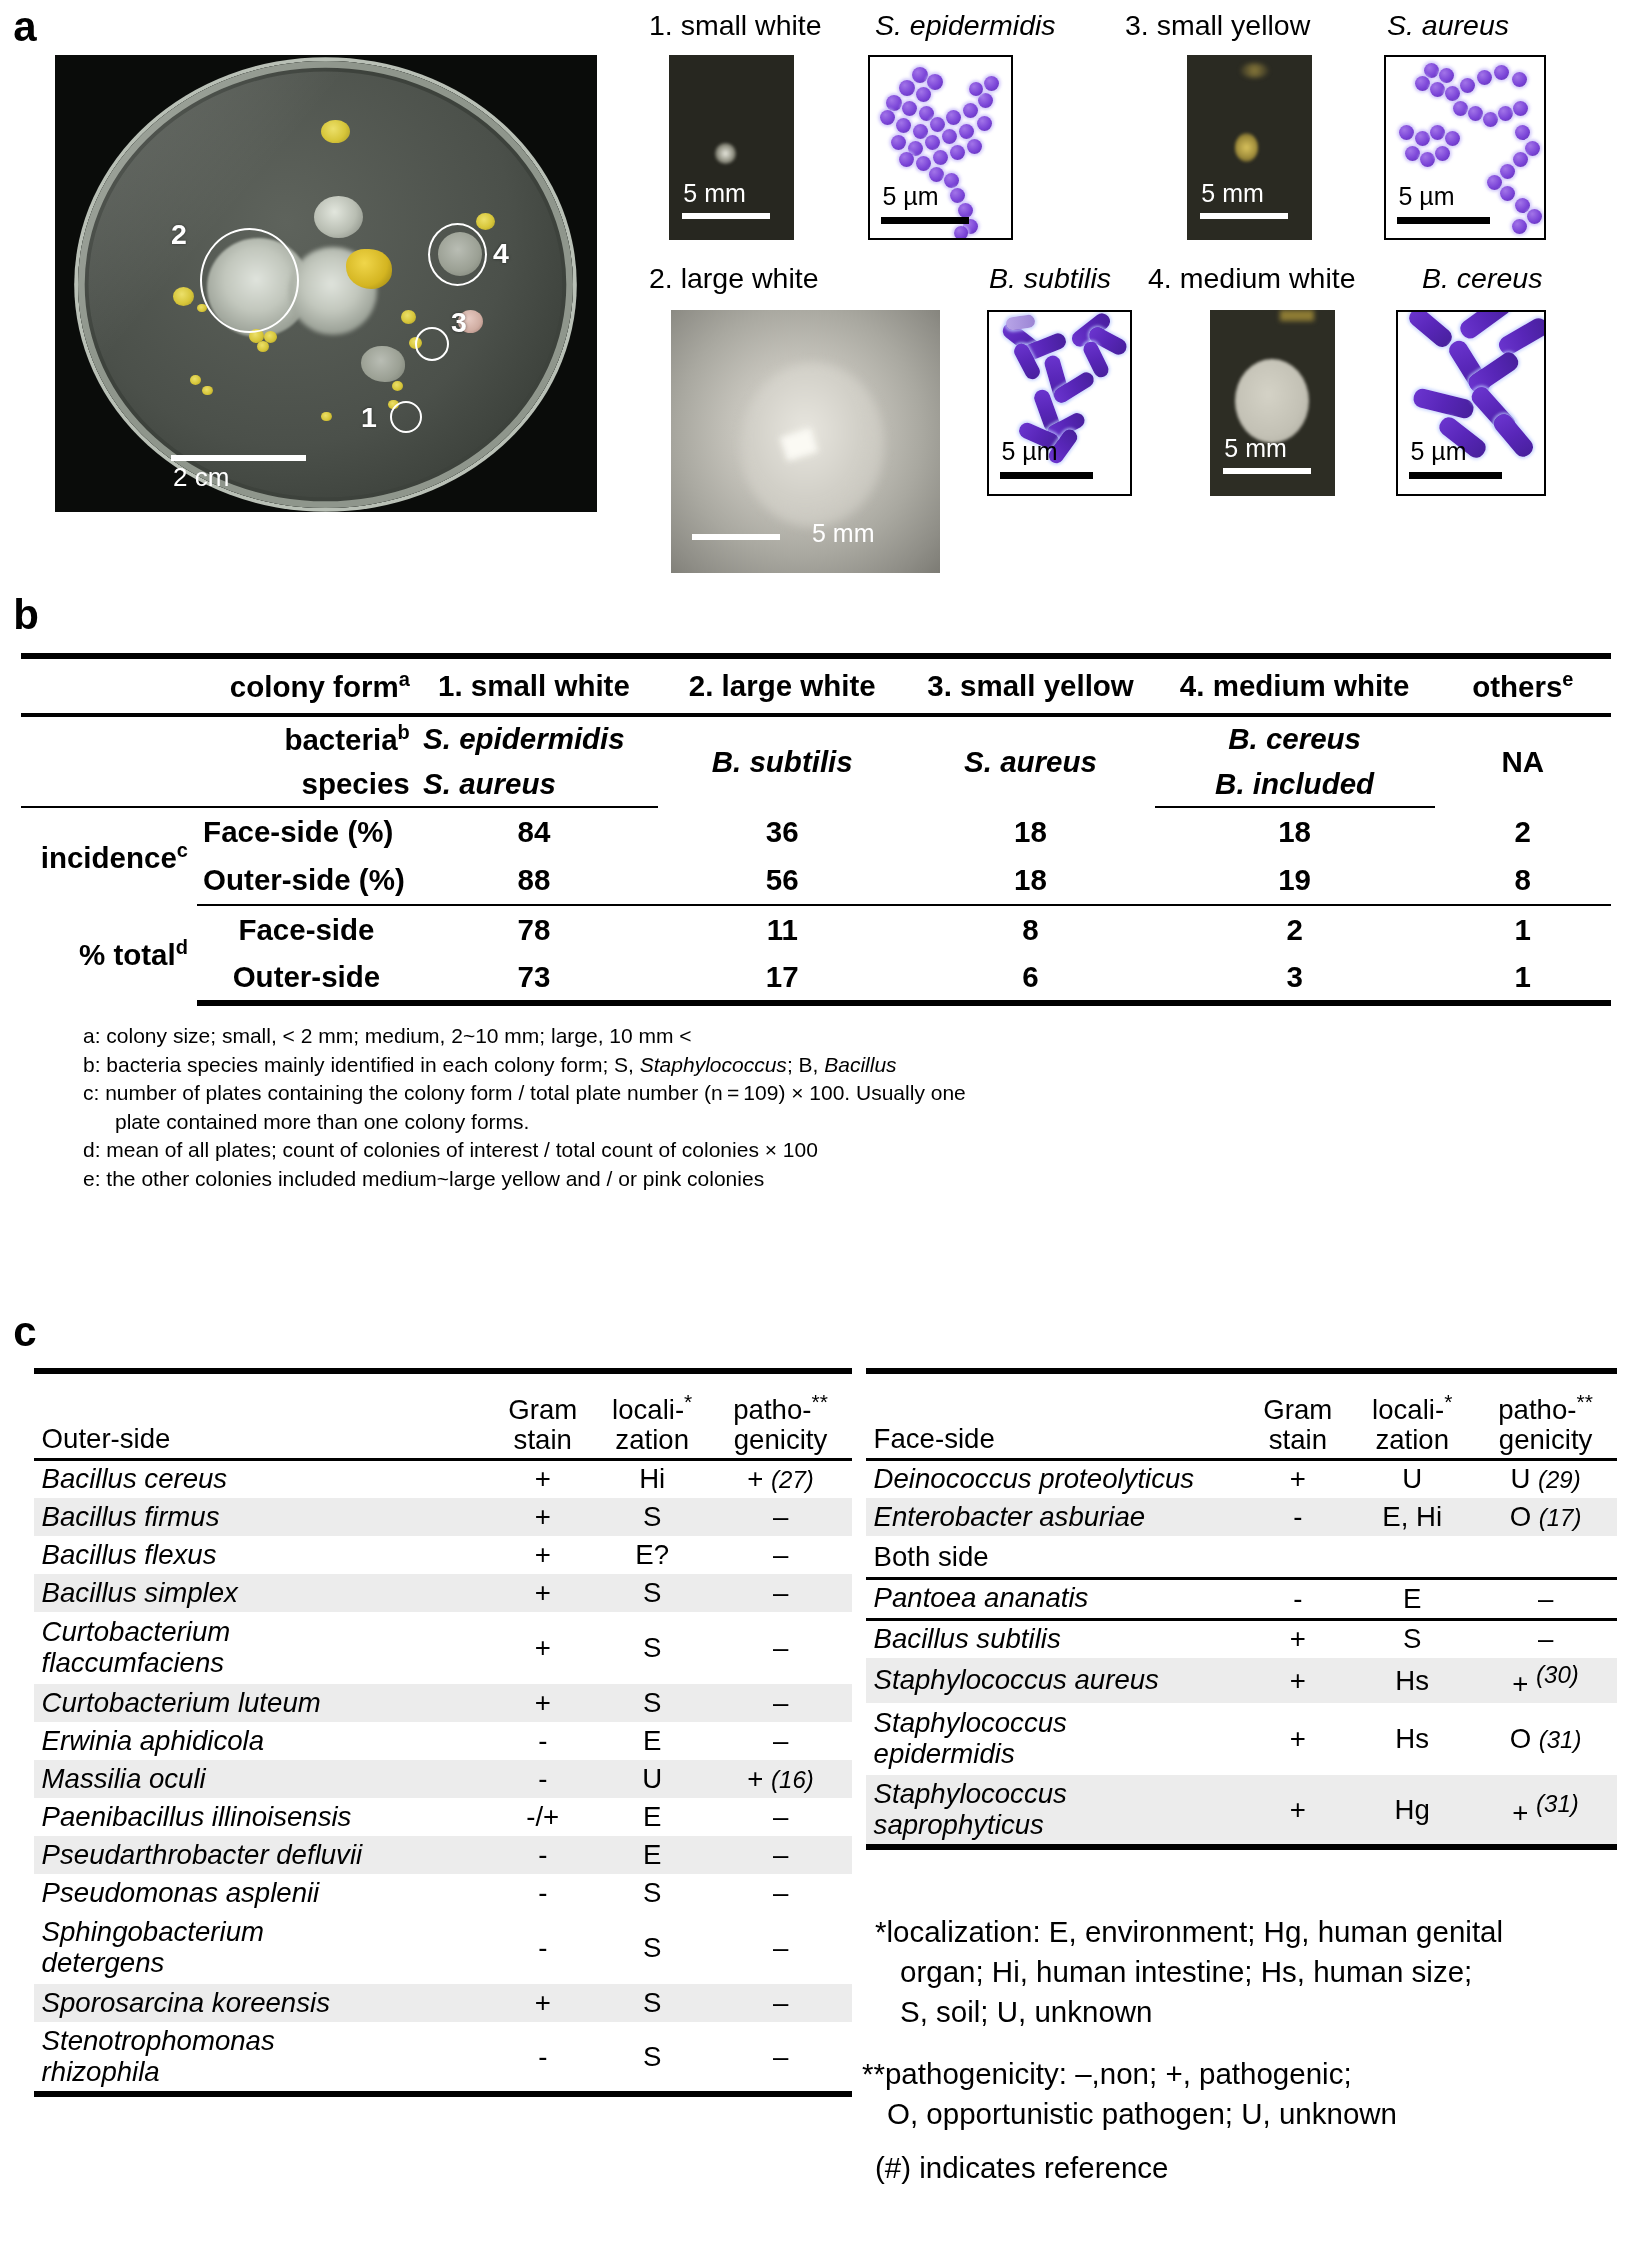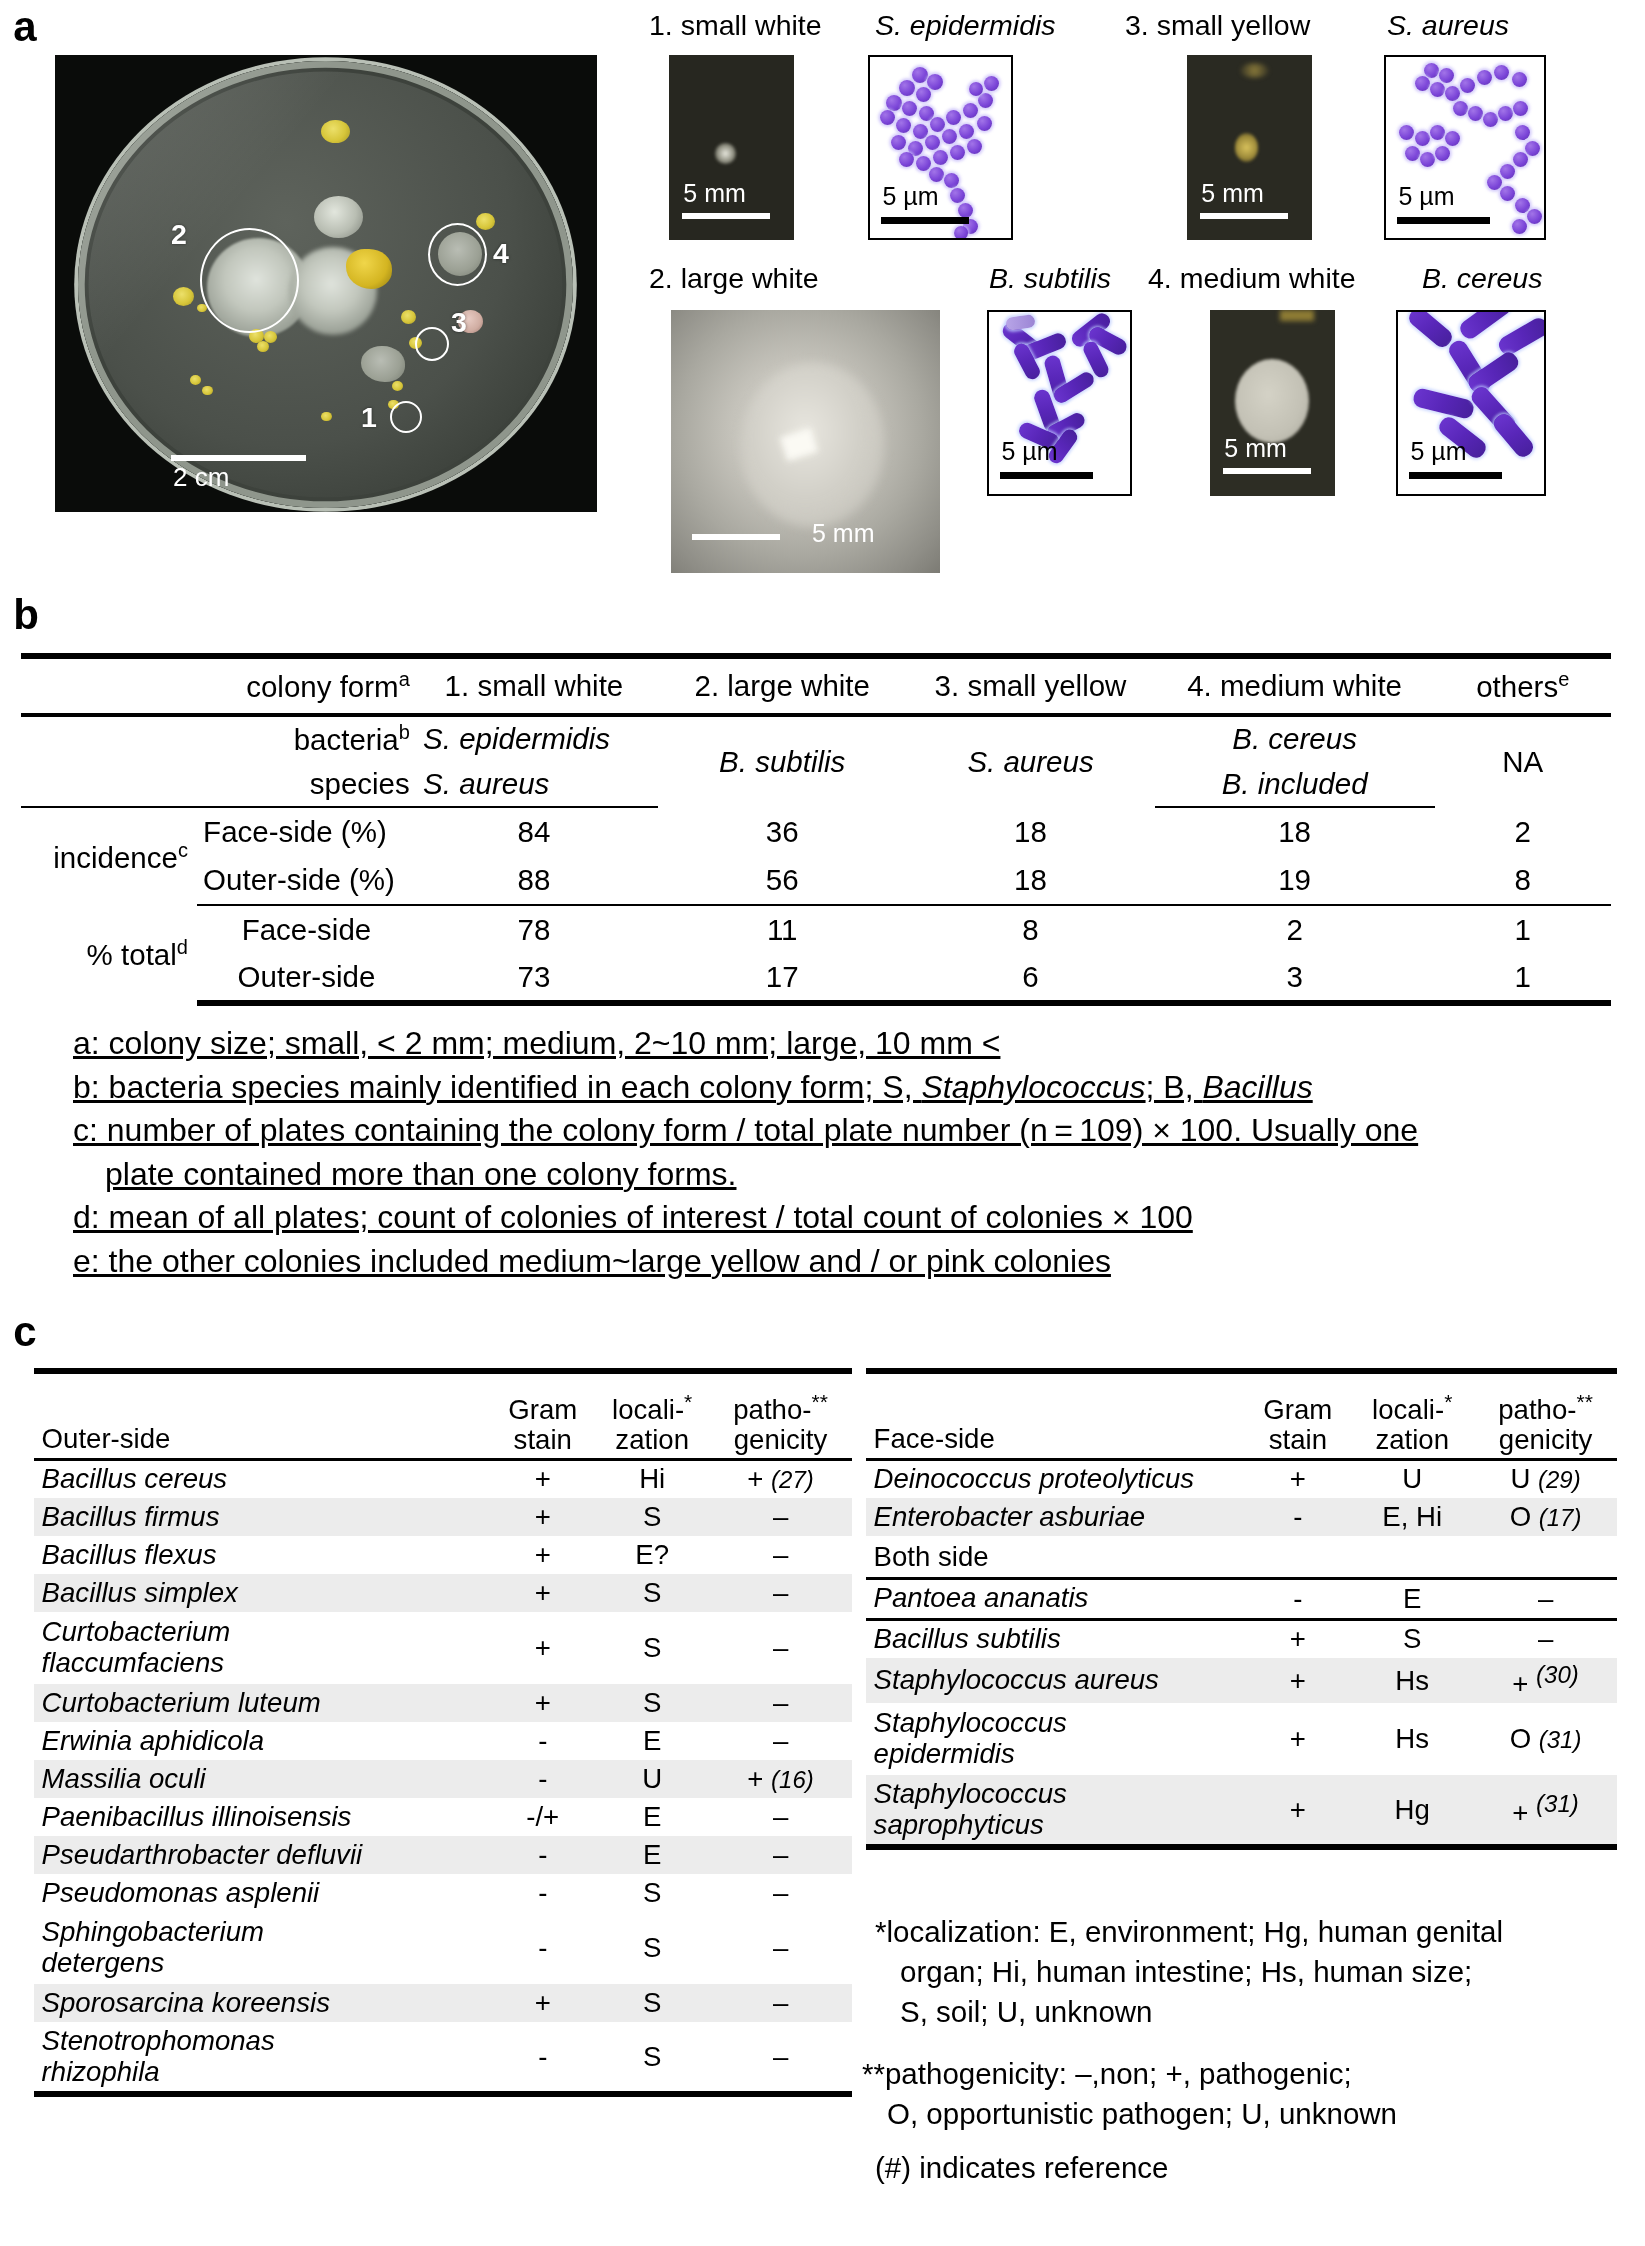--- a/index.html
+++ b/index.html
@@ -80,31 +80,31 @@
   }
   .rod{ position:absolute; border-radius:8.6px;
     background: linear-gradient(100deg,#6b35cf 0%, #5826b8 50%, #47209c 100%);
     box-shadow: 0 0 2.9px 1.9px rgba(190,205,255,.7);
   }
 
   
   #panel-b{ position:absolute; left:0; top:594px; width:1645px; height:666px; }
   table.tb{ position:absolute; border-collapse:collapse; font-size:29.5px; }
   #tbl-b{ left:21px; top:59px; width:1590px; }
-  #tbl-b td, #tbl-b th{ padding:0; text-align:center; font-weight:normal; vertical-align:middle; }
+  #tbl-b td, #tbl-b th{ padding:0; text-align:center; font-weight:bold; vertical-align:middle; }
   #tbl-b .r-top td{ border-top:6.7px solid #000; }
   #tbl-b .hdr-line td{ border-bottom:4.8px solid #000; }
   #tbl-b .sec-line td{ border-bottom:2.9px solid #000; }
   #tbl-b .bot-line td{ border-bottom:6.7px solid #000; }
   .lbl-l{ text-align:right !important; padding-right:9.5px !important; }
   .lbl-r{ text-align:left !important; padding-left:5.7px !important; }
   .sup{ font-size:20px; vertical-align:super; }
   .ital{ font-style:italic; }
 
-  .notes{ position:absolute; left:73px; font-size:32px; line-height:1.36;text-decoration:underline; }
+  .notes{ position:absolute; left:83px; font-size:21px; line-height:1.36; }
   .notes .ln{ display:block; white-space:nowrap; }
   .notes .ind{ padding-left:32px; }
 
   
   #panel-c{ position:absolute; left:0; top:1303px; width:1645px; height:944px; }
   .ctbl{ position:absolute; border-collapse:collapse; font-size:27.6px; }
   .ctbl td, .ctbl th{ padding:2.9px 3.8px; font-weight:normal; vertical-align:middle; }
   .ctbl .sp-name{ font-style:italic; text-align:left; padding-left:7.6px; line-height:1.12; }
   .ctbl .plain-name{ text-align:left; padding-left:7.6px; }
   .ctbl .ctr{ text-align:center; }

